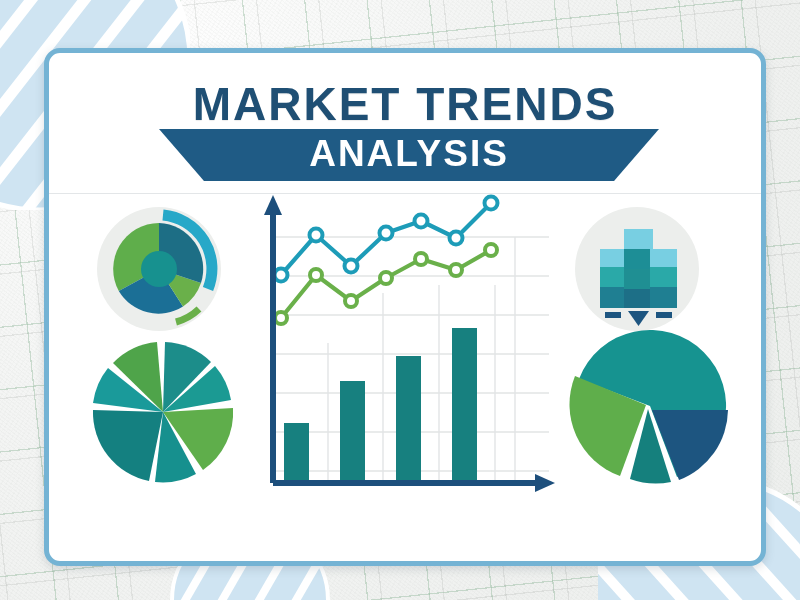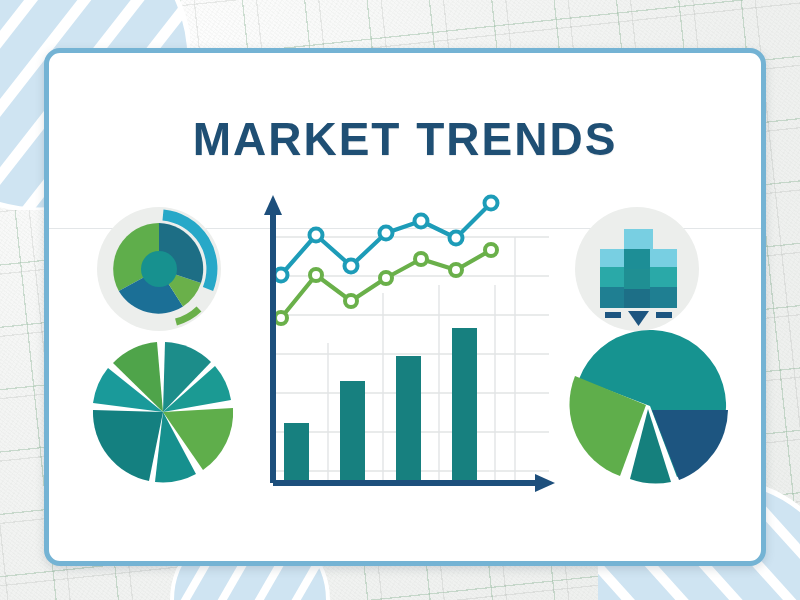--- a/index.html
+++ b/index.html
@@ -74,21 +74,20 @@
     overflow: hidden;
   }
 
   
   .header {
     position: absolute;
     left: 0; top: 0;
     width: 100%;
     height: 140px;
     border-bottom: 1px solid #e3e6e8;
-    margin-top: 35px;
   }
   .title-main {
     position: absolute;
     top: 24px;
     left: 0; right: 0;
     text-align: center;
     font-size: 46px;
     font-weight: bold;
     letter-spacing: 2px;
     color: #1f4f74;
@@ -215,20 +214,24 @@
         </g>
       </g>
       <circle cx="80" cy="80" r="78" fill="none" stroke="#ffffff" stroke-width="4"></circle>
     </svg>
   </div>
 
   <div class="card">
 
     <div class="header">
       <div class="title-main">MARKET TRENDS</div>
+      <div class="banner-wrap">
+        <div class="banner-shape"></div>
+        <div class="banner-text">ANALYSIS</div>
+      </div>
     </div>
 
     <div class="body-area">
 
       <div class="panel" style="left:42px; top:8px;">
         <svg class="chart-svg" width="136" height="136" viewBox="0 0 136 136">
           <circle cx="68" cy="68" r="62" fill="#eceeec"></circle>
 
           <g>
 

